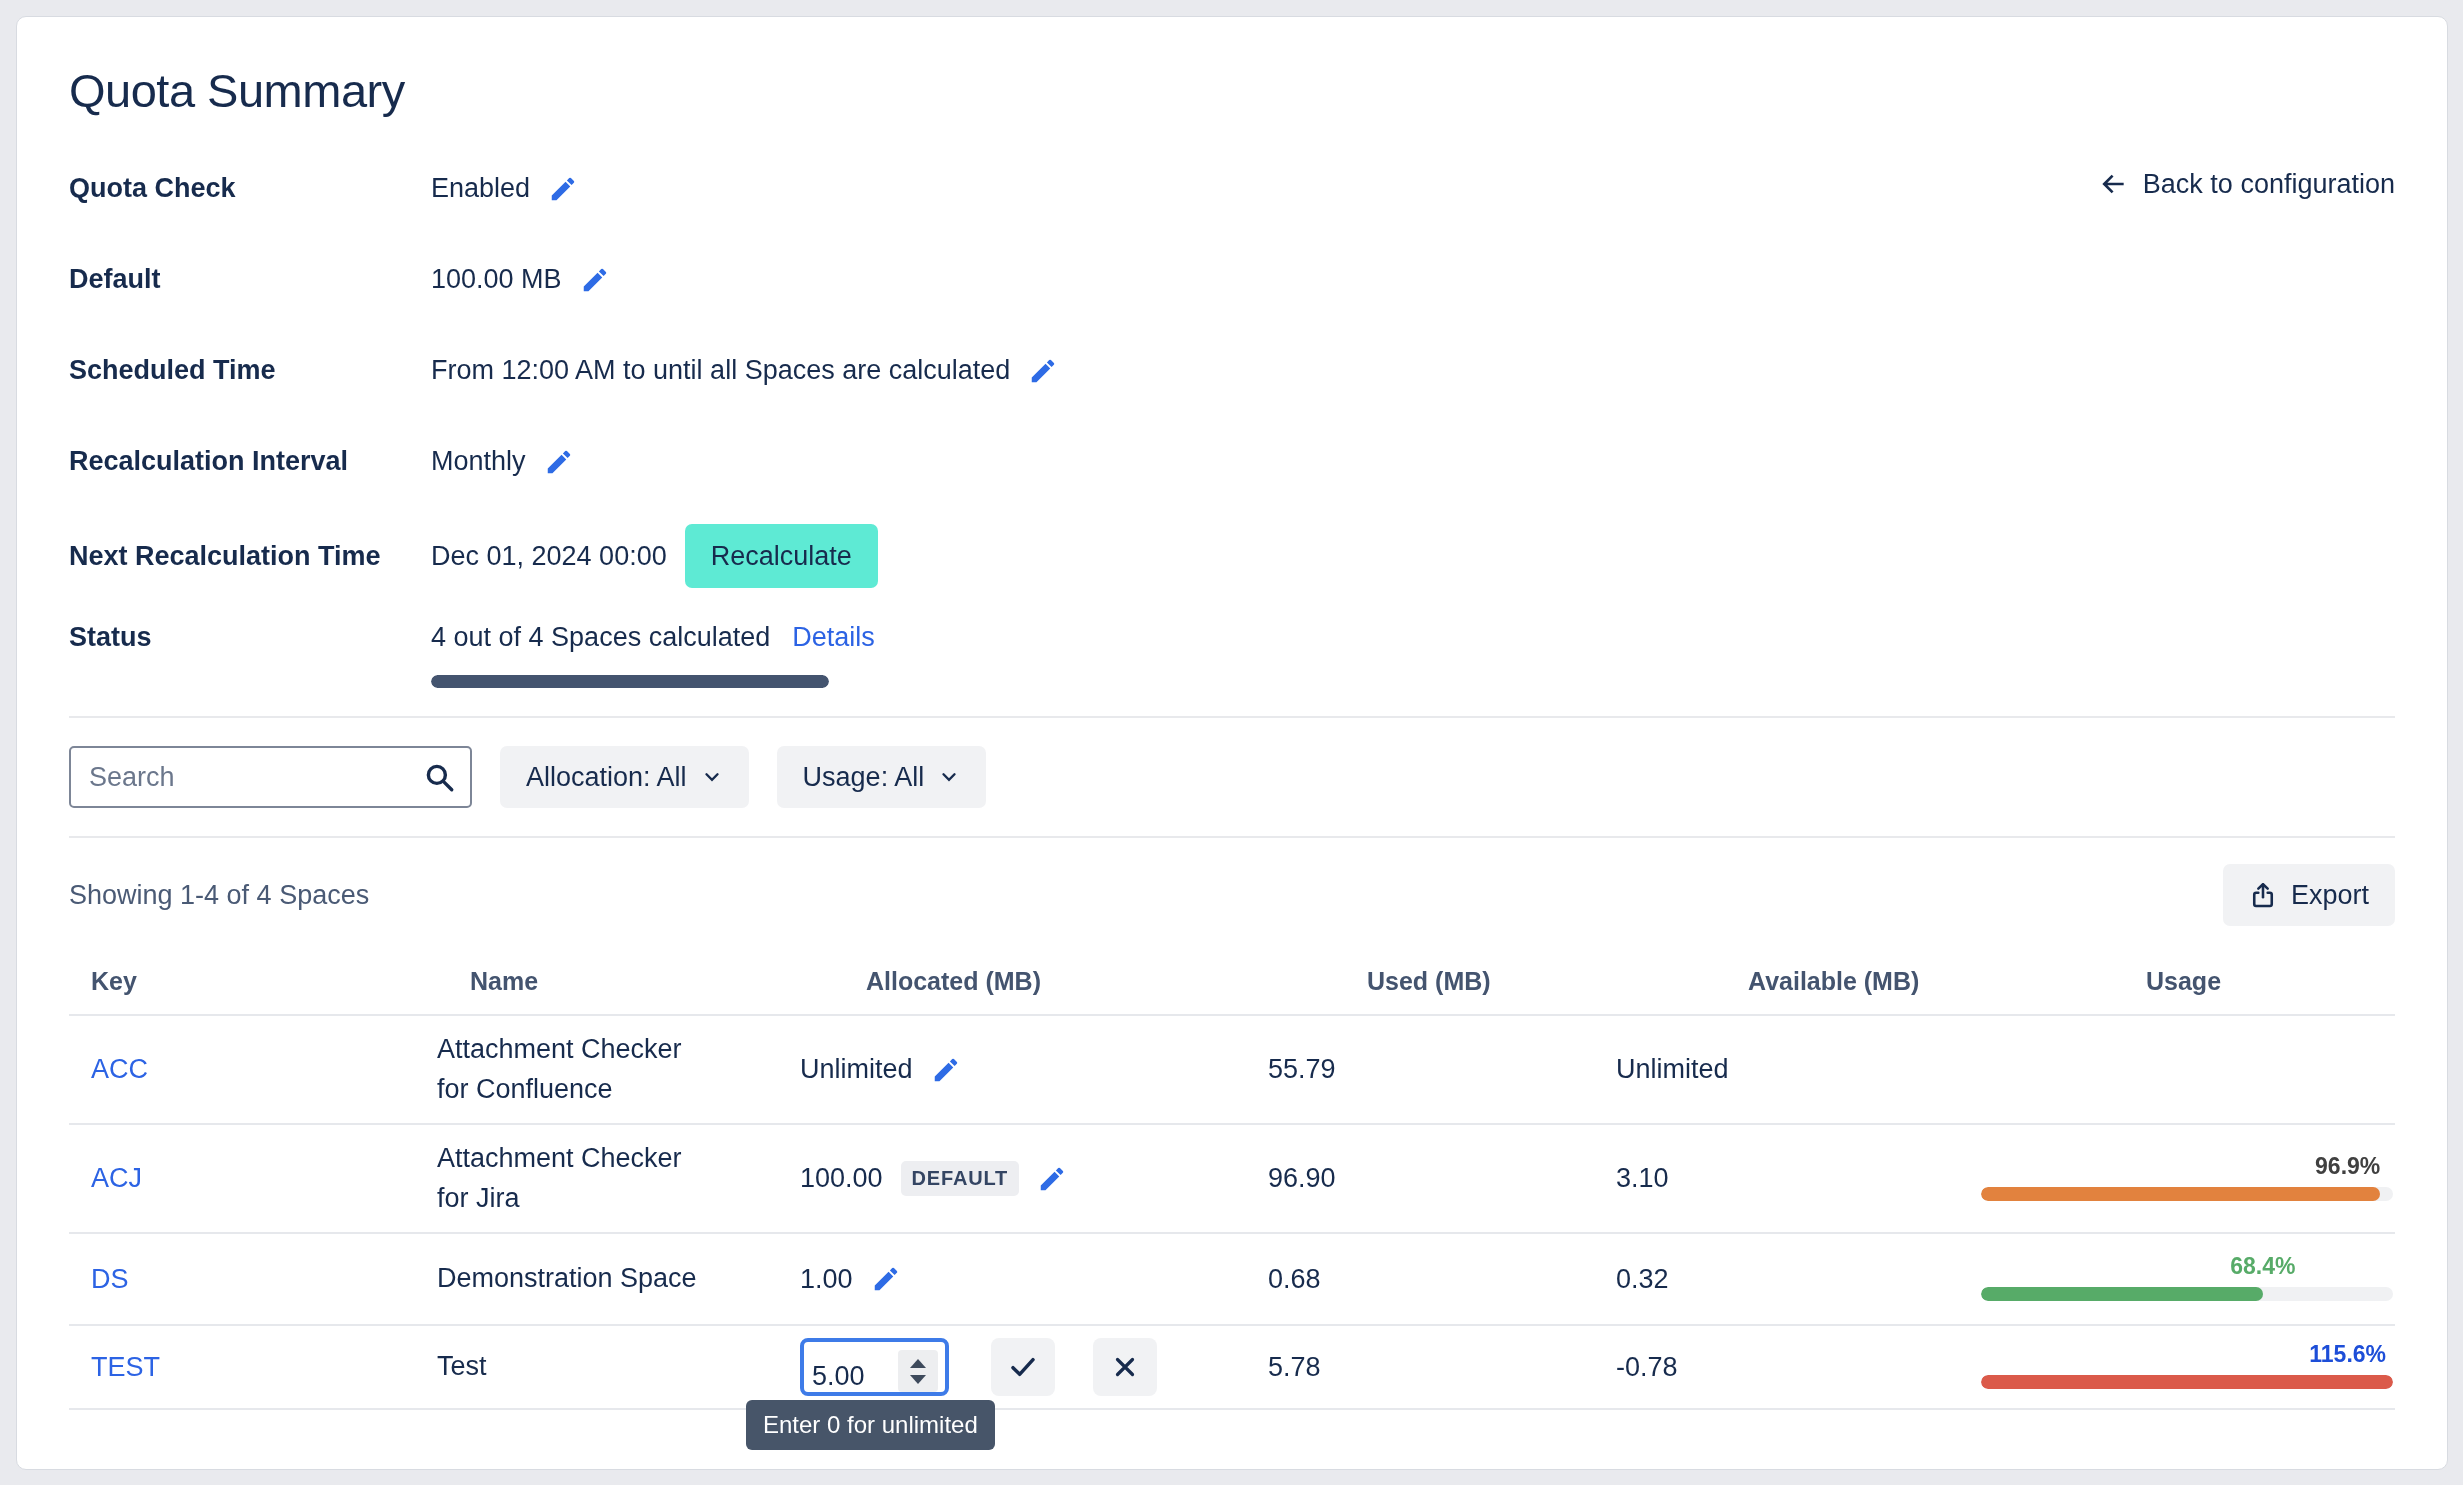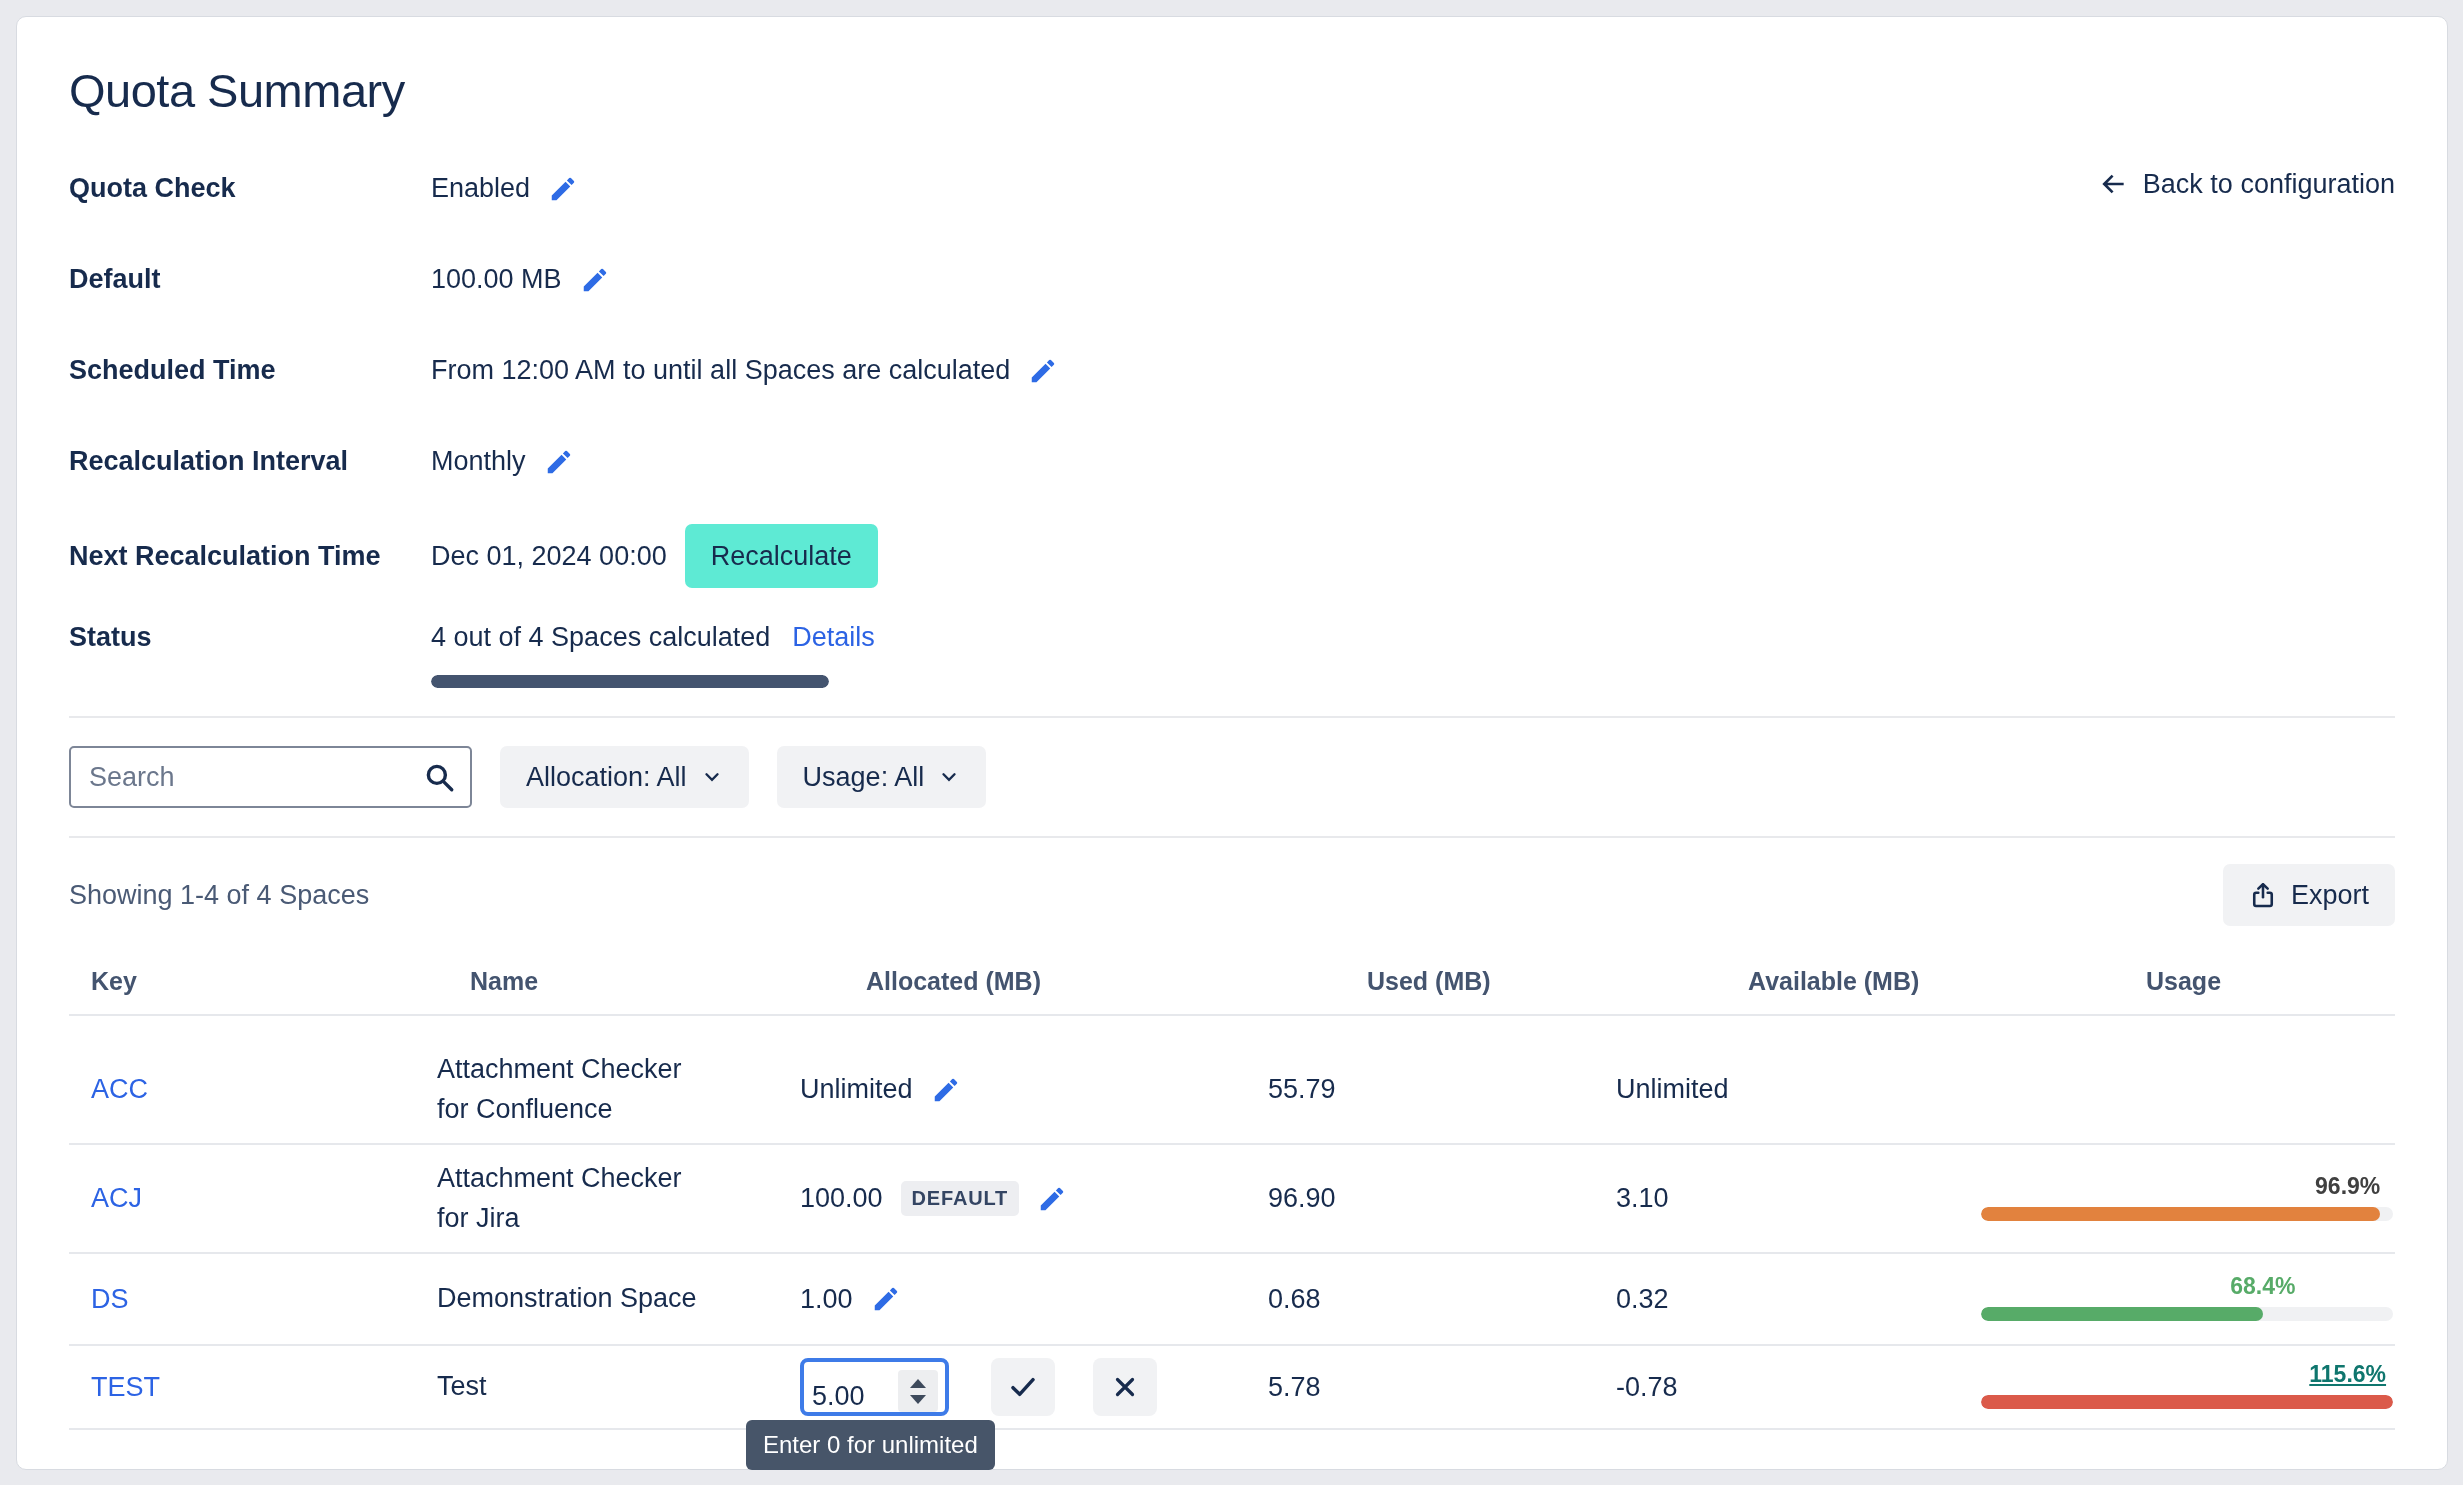--- a/index.html
+++ b/index.html
@@ -78,21 +78,21 @@
   .td { font-size: 27px; color: #172B4D; }
   .cell-key { padding-left: 22px; }
   .key-link { color: #2C63E4; font-size: 27px; cursor: pointer; }
   .name-text { display: inline-block; max-width: 271px; line-height: 1.45; }
   .alloc-cell { display: flex; align-items: center; gap: 18px; position: relative; }
   .badge {
     background: #EDEEF1; color: #344563;
     font-size: 20px; font-weight: 700; letter-spacing: 0.8px;
     border-radius: 5px; padding: 6px 11px;
   }
-  .r-acc { min-height: 109px; margin-top: 20px; }
+  .r-acc { min-height: 109px; }
   .r-acj { min-height: 109px; }
   .r-ds  { min-height: 92px; }
   .r-test{ min-height: 84px; }
   
   .usage-wrap { position: relative; width: 412px; height: 52px; }
   .usage-track {
     position: absolute; bottom: 4px; left: 0;
     width: 412px; height: 14px; border-radius: 7px;
     background: #F0F1F3; overflow: hidden;
   }
@@ -363,21 +363,21 @@
           <svg width="30" height="30" viewBox="0 0 24 24" fill="none" stroke="#172B4D" stroke-width="2.6" stroke-linecap="round">
               <path d="M6 6l12 12M18 6L6 18"></path>
             </svg>
         </button>
         <div class="tooltip">Enter 0 for unlimited</div>
       </div>
       <div class="td">5.78</div>
       <div class="td">-0.78</div>
       <div class="td">
         <div class="usage-wrap">
-          <span class="usage-pct" style="left: 89%; color: #0f766e; text-decoration: underline;">115.6%</span>
+          <span class="usage-pct" style="left: 89%; color: #1d4ed8;">115.6%</span>
           <div class="usage-track">
             <div class="usage-fill" style="width: 100%; background: rgb(219, 90, 74);"></div>
           </div>
         </div>
       </div>
     </div>
 
   </div>
 </div>
 

